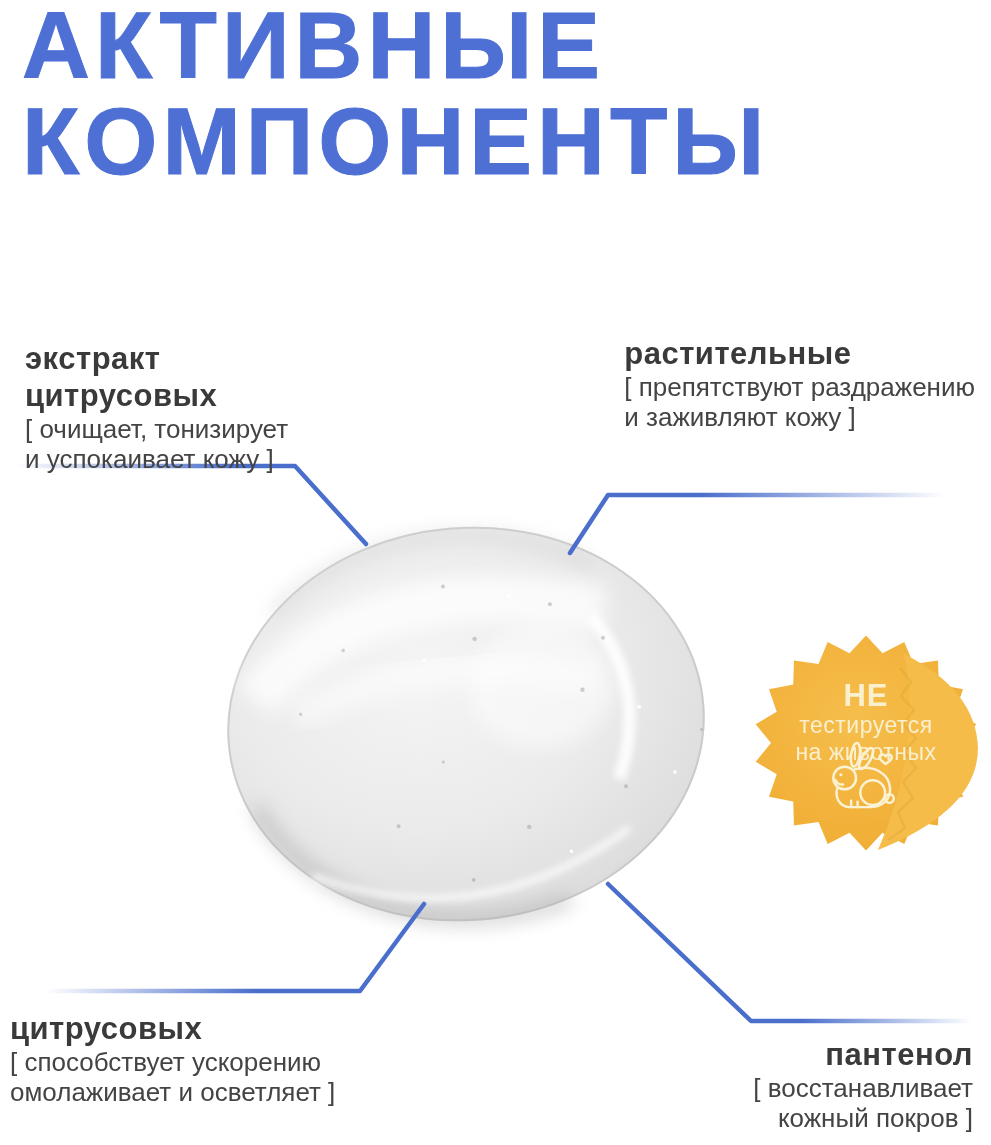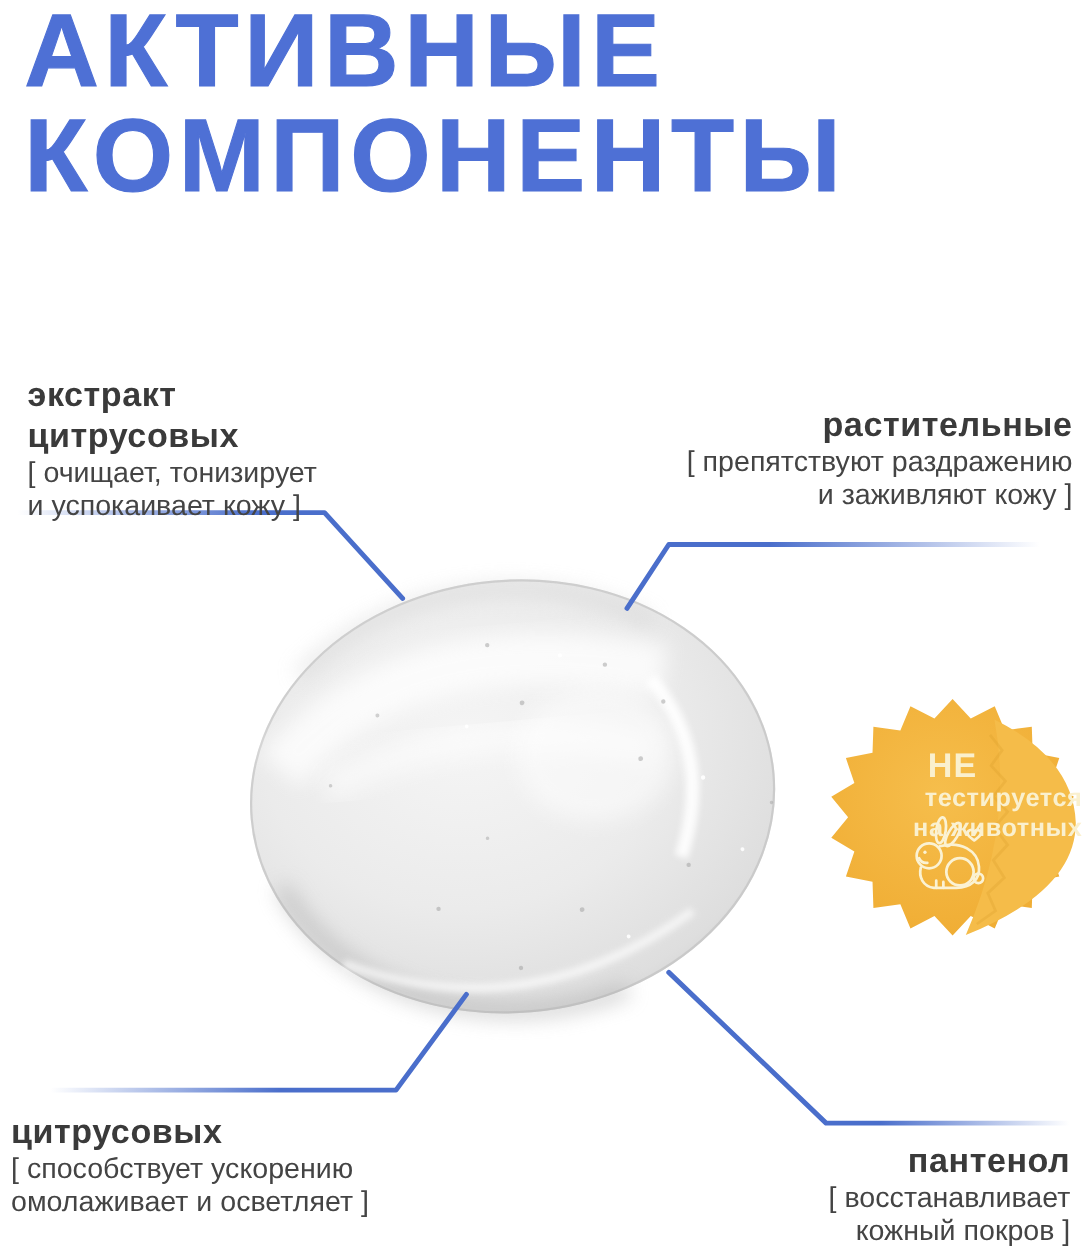--- a/index.html
+++ b/index.html
@@ -13,40 +13,40 @@
     font-weight:800;font-size:94px;line-height:96px;letter-spacing:5px;
     color:var(--title-blue,#4E70D5);
     -webkit-text-stroke:1px var(--title-blue,#4E70D5);
     white-space:nowrap;
   }
   
   .art{position:absolute;left:0;top:0;width:991px;height:1145px;}
   
   .callout{position:absolute;}
   .callout.tl{left:25px;top:312px;margin-top:28px;}
-  .callout.tr{right:11px;top:367px;text-align:right;}
+  .callout.tr{right:11px;top:335px;text-align:left;}
   .callout.bl{left:10px;top:1010px;}
   .callout.br{right:13px;top:1036px;text-align:right;}
   .cname{
     font-size:31px;font-weight:700;line-height:37px;letter-spacing:.5px;
     color:var(--label-dark,#3A3A3A);
   }
   .cdesc{
     font-size:26px;font-weight:400;line-height:30px;
     color:var(--desc-dark,#444444);
   }
   
   .badge{position:absolute;left:748px;top:631px;width:236px;height:224px;}
   .badge svg.star{position:absolute;left:0;top:0;width:236px;height:224px;}
   .badge-text{
     position:absolute;left:0;right:0;top:48px;text-align:center;
     color:var(--badge-text-cream,#FAF0CE);
   }
   .badge-text .b1{font-size:31px;font-weight:700;line-height:33px;letter-spacing:1px;}
-  .badge-text .b2{font-size:23px;font-weight:700;line-height:27px;letter-spacing:.5px;text-align:right;}
+  .badge-text .b2{font-size:23px;font-weight:400;line-height:27px;letter-spacing:.5px;}
   .rabbit{position:absolute;left:74px;top:110px;width:82px;height:74px;}
 </style>
 </head>
 <body>
 
 <div class="stage">
 
   <div class="title">
     <div>АКТИВНЫЕ</div>
     <div>КОМПОНЕНТЫ</div>

